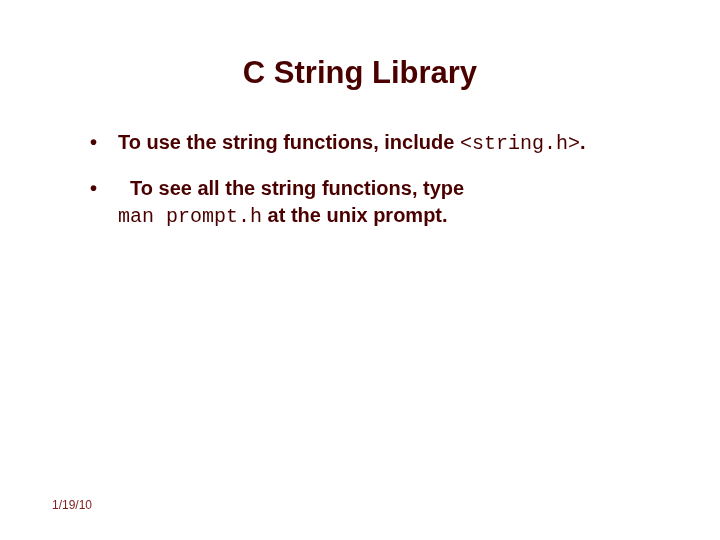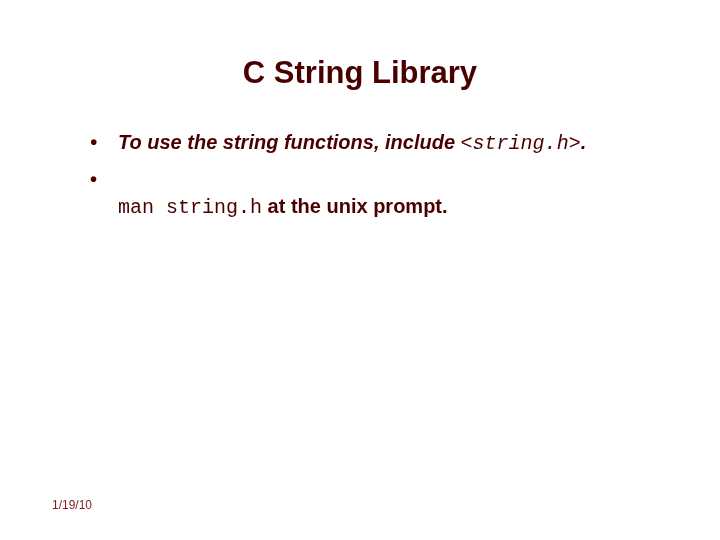--- a/index.html
+++ b/index.html
@@ -31,22 +31,21 @@
     .bullets li {
       position: relative;
       color: #4b0000;
       font-size: 20px;
       font-weight: bold;
       line-height: 1.35;
       padding-left: 28px;
       margin-bottom: 2px;
     }
     .bullets li.gap-after {
-      margin-bottom: 9px;
-      font-style: italic;
+      margin-bottom: 18px;
     }
     .bullets li::before {
       content: "•";
       position: absolute;
       left: 0;
       top: 0;
       color: #4b0000;
       font-size: 20px;
     }
     .mono {
@@ -68,17 +67,17 @@
 </head>
 <body>
 
 <div class="slide">
   <h1 class="title">C String Library</h1>
   <ul class="bullets">
     <li class="gap-after">
       <span>To use the string functions, include </span><span class="mono">&lt;string.h&gt;</span><span>.</span>
     </li>
     <li>
-      <br><span class="mono">man string.h</span><span> at the unix prompt.</span>
+      <span class="b4-pre"> To see all the string functions, type </span><br><span class="mono">man prompt.h</span><span> at the unix prompt.</span>
     </li>
   </ul>
   <div class="footer-date">1/19/10</div>
 </div>
 
 </body></html>

